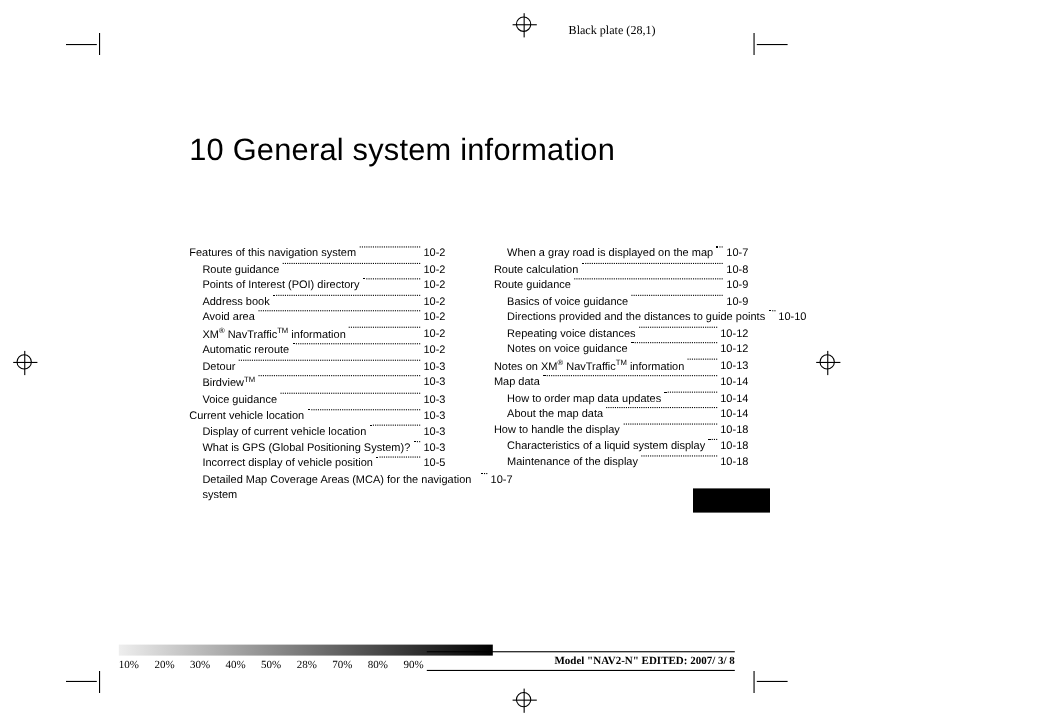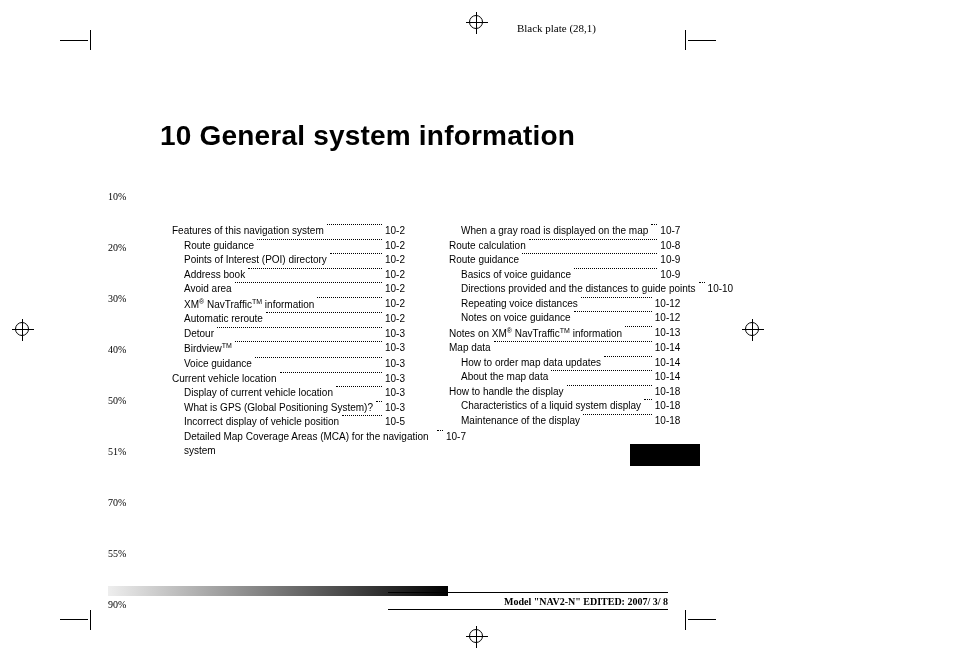--- a/index.html
+++ b/index.html
@@ -62,23 +62,23 @@
   }
   .reg.top   { top: 12px; left: 466px; }
   .reg.left  { top: 319px; left: 12px; }
   .reg.right { top: 319px; right: 12px; }
   .reg.bottom{ bottom: 12px; left: 466px; }
 
   
   .chapter-title {
     position: absolute;
     top: 120px;
-    left: 160px;
+    left: 172px;
     font-size: 28px;
-    font-weight: 700;
+    font-weight: 400;
     letter-spacing: 0.2px;
     text-align: center;
   }
 
   
   .toc {
     position: absolute;
     top: 224px;
     left: 172px;
     right: 164px;
@@ -116,24 +116,23 @@
     height: 22px;
     background: #000;
   }
 
   
   .scale {
     position: absolute;
     left: 108px;
     bottom: 50px;
     display: flex;
-    gap: 40px;
+    gap: 14px;
     font-size: 10px;
     font-family: "Times New Roman", serif;
-    flex-direction: column;
   }
   .gradient-bar {
     position: absolute;
     left: 108px;
     bottom: 64px;
     width: 340px;
     height: 10px;
     background: linear-gradient(to right, #eee, #000);
   }
   .model-box-wrap {
@@ -329,23 +328,23 @@
 
   <div class="thumb-tab"></div>
 
   <div class="gradient-bar"></div>
   <div class="scale" id="scale">
       <span>10%</span>
       <span>20%</span>
       <span>30%</span>
       <span>40%</span>
       <span>50%</span>
-      <span>51%</span>
+      <span>28%</span>
       <span>70%</span>
-      <span>55%</span>
+      <span>80%</span>
       <span>90%</span>
     </div>
 
   <div class="model-box-wrap">
     <div class="line"></div>
     <div style="padding:3px 0 2px; text-align:right; font-size:10px; font-weight:bold; font-family:'Times New Roman',serif;">
       <span>Model "NAV2-N" EDITED: 2007/ 3/ 8</span>
     </div>
     <div class="line"></div>
   </div>

